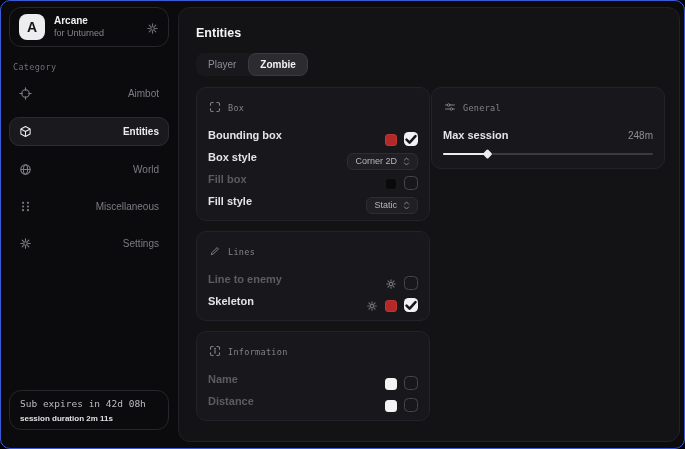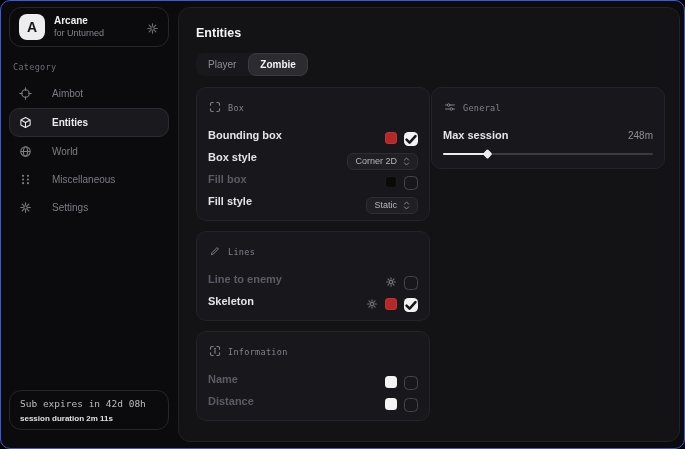--- a/index.html
+++ b/index.html
@@ -14,21 +14,21 @@
     padding:6px 9px; display:flex; align-items:center; gap:9px; }
   .logo { width:26px; height:26px; background:#ededef; border-radius:8px; color:#141416;
     font-weight:bold; font-size:14px; display:flex; align-items:center; justify-content:center; flex-shrink:0; }
   .app-name { font-size:10px; font-weight:bold; color:#f0f0f2; line-height:1.2; }
   .app-sub { font-size:9px; color:#84848c; line-height:1.2; margin-top:1px; }
   .app-gear { margin-left:auto; color:#6e6e76; width:13px; height:13px; }
   .category { font-family:"DejaVu Sans Mono", monospace; font-size:8.5px; color:#6d6d75;
     margin:15px 4px 8px; letter-spacing:.3px; }
   .nav-item { display:flex; align-items:center; gap:20px; padding:0 9px; height:27px;
     border-radius:10px; color:#7c7c84; font-size:10px; border:1px solid transparent;
-    margin-bottom:1px; cursor:pointer; }
+    margin-bottom:10px; cursor:pointer;justify-content:space-between; }
   .nav-item.active { background:#1a1a1e; border-color:#2b2b31; color:#ebebee; height:29px; font-weight:600; }
   .nav-icon { width:13px; height:13px; display:flex; flex-shrink:0; }
   .nav-icon svg { width:13px; height:13px; }
   .sub-card { position:absolute; left:8px; right:8px; bottom:18px; border:1px solid #26262b;
     border-radius:12px; padding:7px 10px 6px; }
   .sub-line1 { font-family:"DejaVu Sans Mono", monospace; font-size:9.5px; color:#bcbcc3; white-space:nowrap; }
   .sub-line2 { font-size:8px; font-weight:bold; color:#e2e2e6; margin-top:5px; }
 
   
   .main { flex:1; margin:6px 4px 6px 1px; background:#131316; border:1px solid #212126;
@@ -42,21 +42,21 @@
   .col-left { width:234px; flex-shrink:0; display:flex; flex-direction:column; gap:10px; }
   .col-right { flex:1; }
   .card { background:#18181c; border:1px solid #232329; border-radius:10px; padding:9px 11px 10px; }
   .card-head { display:flex; align-items:center; gap:7px; color:#82828b; margin:2px 0 10px 1px; }
   .card-head svg { width:12px; height:12px; }
   .card-title { font-family:"DejaVu Sans Mono", monospace; font-size:8.5px; letter-spacing:.3px; }
   .row { display:flex; align-items:center; justify-content:space-between; height:16px; margin-bottom:6px; }
   .row:last-child { margin-bottom:1px; }
   .row-label { font-size:11px; font-weight:600; color:#e4e4e8; }
   .row.disabled .row-label { color:#5b5b63; }
-  .controls { display:flex; align-items:flex-start; gap:7px;margin-top:8px; }
+  .controls { display:flex; align-items:flex-end; gap:7px;margin-top:8px; }
   .swatch { width:12px; height:12px; border-radius:3.5px; border:1px solid rgba(255,255,255,.07); cursor:pointer; }
   .checkbox { width:14px; height:14px; border-radius:4.5px; cursor:pointer; }
   .checkbox.checked { background:#f2f2f4; display:flex; align-items:center; justify-content:center; }
   .checkbox.unchecked { border:1.5px solid #45454c; background:transparent; }
   .dropdown { display:flex; align-items:center; gap:6px; background:#1f1f24; border:1px solid #2d2d33;
     border-radius:6px; padding:2px 7px; font-size:9px; color:#b6b6bd; cursor:pointer; height:17px; }
   .dropdown svg { width:7px; height:11px; color:#8a8a92; }
   .row-gear { width:12px; height:12px; color:#74747c; cursor:pointer; display:flex; }
   .row-gear svg { width:12px; height:12px; }
   .gen-value { font-size:10px; color:#8d8d95; }

